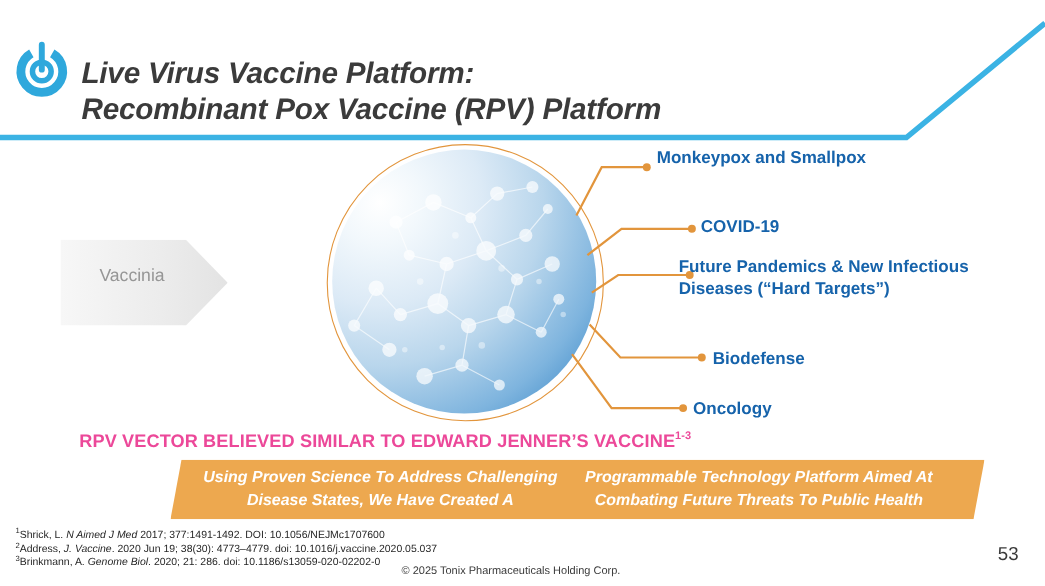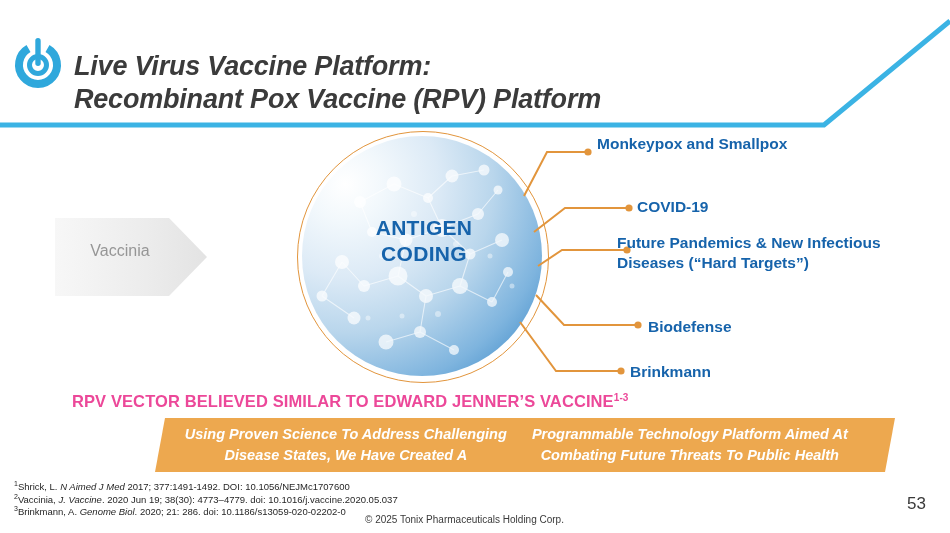--- a/index.html
+++ b/index.html
@@ -292,24 +292,20 @@
             <circle cx="154" cy="108" r="3"></circle>
           <circle cx="80" cy="120" r="3"></circle>
             <circle cx="136" cy="178" r="3"></circle>
           <circle cx="188" cy="120" r="2.5"></circle>
             <circle cx="66" cy="182" r="2.5"></circle>
           <circle cx="210" cy="150" r="2.5"></circle>
             <circle cx="100" cy="180" r="2.5"></circle>
         </g>
       </svg>
     </div>
-    <div id="sphere-text">
-      <div>ANTIGEN</div>
-      <div>CODING</div>
-    </div>
   </div>
 
   <svg id="callout-lines">
     <g fill="none" stroke="#e2953c" stroke-width="2">
       <polyline points="524,196 547,152 588,152"></polyline>
       <polyline points="534,232 565,208 629,208"></polyline>
       <polyline points="538,266 562,250 627,250"></polyline>
       <polyline points="536,295 564,325 638,325"></polyline>
       <polyline points="520,322 556,371 621,371"></polyline>
     </g>
@@ -320,38 +316,38 @@
       <circle cx="638" cy="325" r="3.6"></circle>
       <circle cx="621" cy="371" r="3.6"></circle>
     </g>
   </svg>
 
   <div class="callout-label" id="callout-label-0">Monkeypox and Smallpox</div>
   <div class="callout-label" id="callout-label-1">COVID-19</div>
   <div class="callout-label" id="callout-label-2">Future Pandemics &amp; New Infectious
 Diseases (“Hard Targets”)</div>
   <div class="callout-label" id="callout-label-3">Biodefense</div>
-  <div class="callout-label" id="callout-label-4">Brinkmann</div>
+  <div class="callout-label" id="callout-label-4">Oncology</div>
 
   <div id="headline">
     <span>RPV VECTOR BELIEVED SIMILAR TO EDWARD JENNER’S VACCINE</span><sup>1-3</sup>
   </div>
 
   <div id="banner">
     <svg width="740" height="54" viewBox="0 0 740 54">
       <polygon points="10,0 740,0 730,54 0,54" fill="#eda84f"></polygon>
     </svg>
     <div id="banner-text">
       <div>Using Proven Science To Address Challenging Disease States, We Have Created A</div>
       <div>Programmable Technology Platform Aimed At Combating Future Threats To Public Health</div>
     </div>
   </div>
 
   <div id="footnotes">
     <div class="fn"><sup>1</sup><span>Shrick, L. </span><i>N Aimed J Med</i><span> 2017; 377:1491-1492. DOI: 10.1056/NEJMc1707600</span></div>
-    <div class="fn"><sup>2</sup><span>Vaccinia, </span><i>J. Vaccine</i><span>. 2020 Jun 19; 38(30): 4773–4779. doi: 10.1016/j.vaccine.2020.05.037</span></div>
+    <div class="fn"><sup>2</sup><span>Address, </span><i>J. Vaccine</i><span>. 2020 Jun 19; 38(30): 4773–4779. doi: 10.1016/j.vaccine.2020.05.037</span></div>
     <div class="fn"><sup>3</sup><span>Brinkmann, A. </span><i>Genome Biol</i><span>. 2020; 21: 286. doi: 10.1186/s13059-020-02202-0</span></div>
   </div>
 
   <div id="copyright">© 2025 Tonix Pharmaceuticals Holding Corp.</div>
   <div id="page-number">53</div>
 
 </div>
 
 </body></html>

